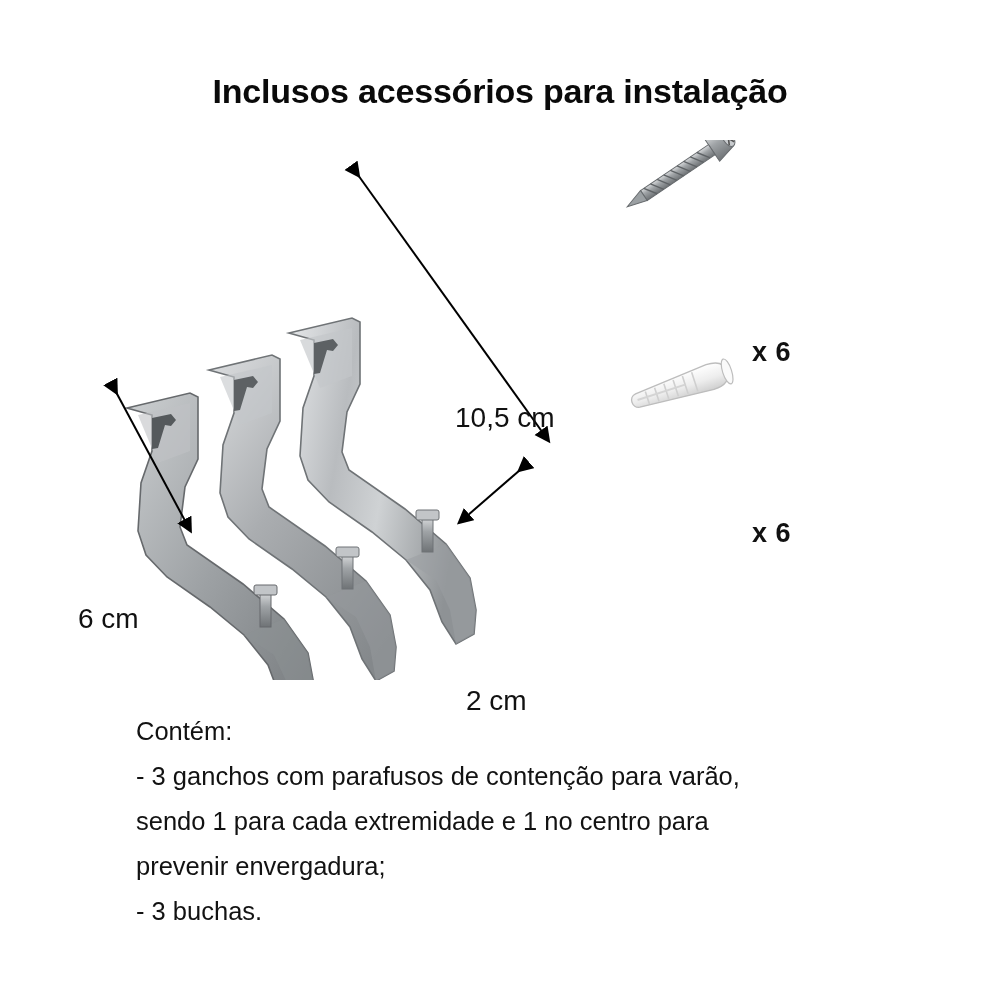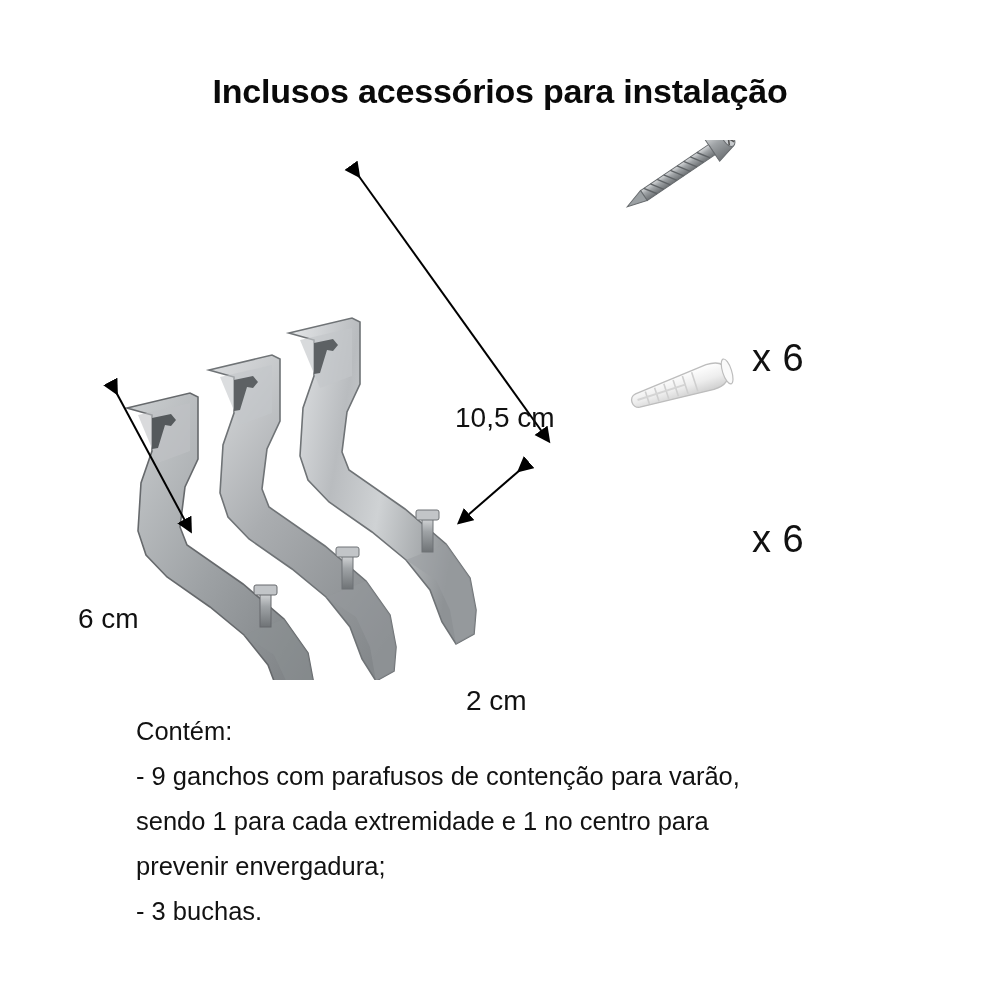--- a/index.html
+++ b/index.html
@@ -38,22 +38,22 @@
     width: 1000px;
     height: 540px;
   }
   .stage svg {
     display: block;
   }
 
   
   .qty {
     position: absolute;
-    font-size: 38px;
-    font-weight: 400;
+    font-size: 27px;
+    font-weight: 700;
     color: #111;
     letter-spacing: 0.5px;
   }
   .qty.screws { left: 752px; top: 197px; }
   .qty.anchors { left: 752px; top: 378px; }
 
   
   .dim {
     position: absolute;
     font-size: 28px;
@@ -218,17 +218,17 @@
   <div class="qty screws">x 6</div>
   <div class="qty anchors">x 6</div>
 
   <div class="dim len">10,5 cm</div>
   <div class="dim high">6 cm</div>
   <div class="dim deep">2 cm</div>
 </div>
 
 <div class="desc">
   <p>Contém:</p>
-  <p>- 9 ganchos com parafusos de contenção para varão,</p>
+  <p>- 3 ganchos com parafusos de contenção para varão,</p>
   <p>sendo 1 para cada extremidade e 1 no centro para</p>
   <p>prevenir envergadura;</p>
   <p>- 3 buchas.</p>
 </div>
 
 </body></html>

